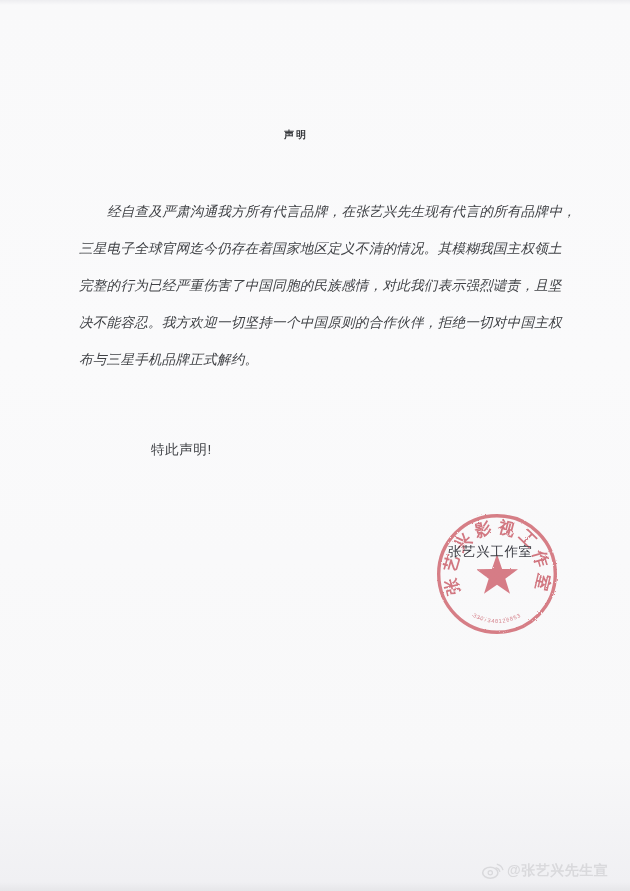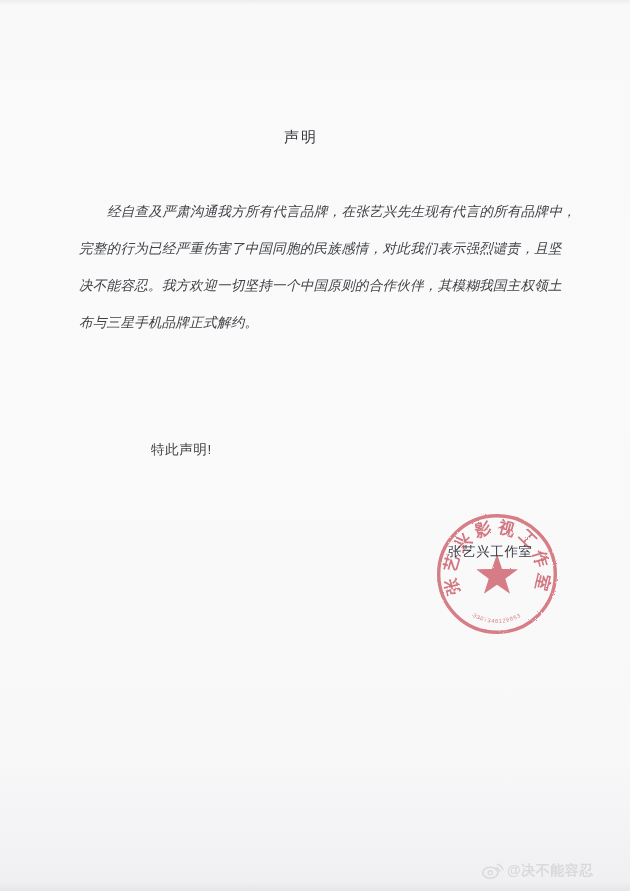--- a/index.html
+++ b/index.html
@@ -7,21 +7,21 @@
     width:630px;height:891px;
     font-family:"Liberation Sans","DejaVu Sans",sans-serif;
     background:#e9e9ec;
   }
   .page{
     position:relative;width:630px;height:891px;overflow:hidden;
     background:linear-gradient(180deg,#ededf0 0px,#f9f9fa 5px,#fafafb 40%,#f8f8f9 85%,#f0f0f3 99%,#e6e6e9 100%);
   }
   .doc-title{
     position:absolute;left:284px;top:128px;
-    font-size:15px;font-weight:400;color:#37393d;letter-spacing:2px;margin:0;
+    font-size:10px;font-weight:700;color:#37393d;letter-spacing:2px;margin:0;
   }
   .body-text{
     position:absolute;left:79px;top:193px;width:486px;
     font-size:13.6px;color:#3f4145;letter-spacing:0.2px;
   }
   .body-text .line{line-height:37px;white-space:nowrap;font-style:italic;}
   .body-text .line.indent{text-indent:28px;}
   .closing{
     position:absolute;left:107px;top:440px;
     font-size:13.6px;color:#3f4145;letter-spacing:0.5px;line-height:20px;margin-left:44px;
@@ -45,22 +45,23 @@
 </style>
 </head>
 <body>
 
 <div class="page">
 
   <h1 class="doc-title">声明</h1>
 
   <div class="body-text">
     <div class="line indent">经自查及严肃沟通我方所有代言品牌，在张艺兴先生现有代言的所有品牌中，</div>
+    <div class="line">三星电子全球官网迄今仍存在着国家地区定义不清的情况。其模糊我国主权领土</div>
     <div class="line">完整的行为已经严重伤害了中国同胞的民族感情，对此我们表示强烈谴责，且坚</div>
-    <div class="line">决不能容忍。我方欢迎一切坚持一个中国原则的合作伙伴，其模糊我国主权领土</div>
+    <div class="line">决不能容忍。我方欢迎一切坚持一个中国原则的合作伙伴，拒绝一切对中国主权</div>
     <div class="line">布与三星手机品牌正式解约。</div>
   </div>
 
   <div class="closing">特此声明!</div>
 
   <div class="seal-block">
 
     <svg class="seal-svg" width="130" height="130" viewBox="0 0 130 130">
       <defs>
         <filter id="stampRough" x="-10%" y="-10%" width="120%" height="120%">
@@ -84,16 +85,16 @@
     <div class="signature">张艺兴工作室</div>
   </div>
 
   <div class="watermark">
     <svg class="wm-icon" width="23" height="19" viewBox="0 0 26 21">
       <ellipse cx="10.5" cy="13" rx="8.6" ry="6.2" fill="none" stroke="#d9d9dc" stroke-width="1.8"></ellipse>
       <circle cx="10.5" cy="13" r="2.4" fill="none" stroke="#d9d9dc" stroke-width="1.4"></circle>
       <path d="M17 7.5 a 5.5 5.5 0 0 1 4.2 4" fill="none" stroke="#d9d9dc" stroke-width="1.6" stroke-linecap="round"></path>
       <path d="M18.5 3.5 a 9 9 0 0 1 6.2 6" fill="none" stroke="#d9d9dc" stroke-width="1.6" stroke-linecap="round"></path>
     </svg>
-    <span>@决不能容忍</span>
+    <span>@张艺兴先生宣</span>
   </div>
 
 </div>
 
 </body></html>

